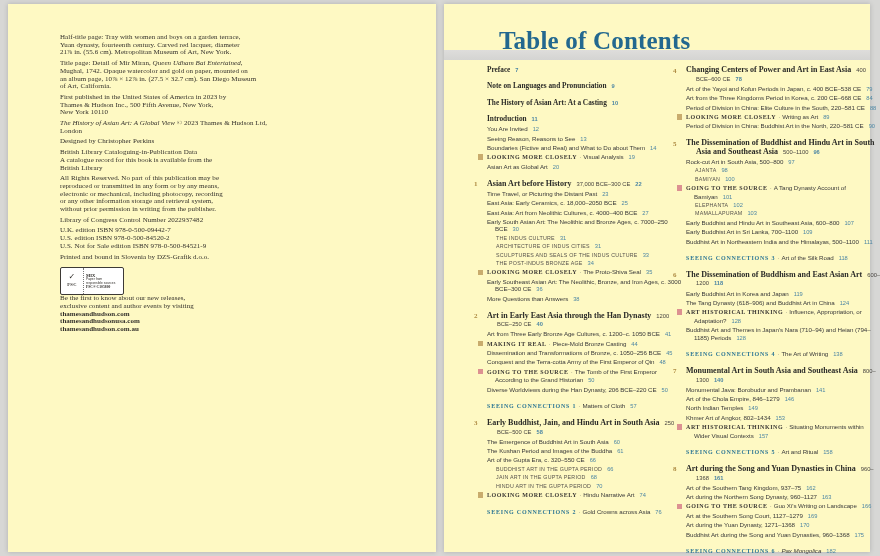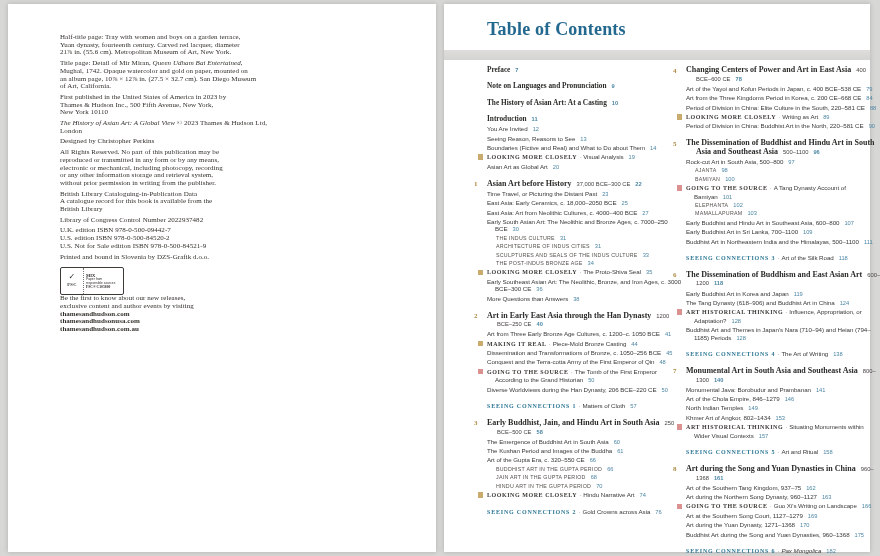--- a/index.html
+++ b/index.html
@@ -3,21 +3,21 @@
 <meta charset="utf-8">
 <style>
   html,body{margin:0;padding:0;}
   body{
     width:880px;height:556px;overflow:hidden;
     background:#d7d7d5;
     font-family:"Liberation Serif",serif;
     position:relative;
   }
   .page{
-    position:absolute;top:4px;height:548px;background:#ffffff;
+    position:absolute;top:4px;height:548px;background:#fef9c3;
     box-shadow:0 0 5px rgba(0,0,0,.18);
   }
   .page.left{left:8px;width:428px;}
   .page.right{left:444px;width:426px;}
 
   
   .colophon{
     position:absolute;left:52px;top:30px;width:340px;
     font-size:7px;line-height:7.7px;color:#33302b;
     letter-spacing:0.05px;
@@ -44,23 +44,23 @@
   .fsc-right{
     flex:1;display:flex;flex-direction:column;justify-content:center;
     padding-left:2px;color:#2e2b28;
   }
   .fsc-mix{font-size:4.5px;font-weight:bold;line-height:5px;}
   .fsc-line{font-size:3.2px;line-height:3.6px;font-family:"Liberation Sans",sans-serif;}
   .fsc-cert{font-size:3.6px;line-height:4.5px;font-weight:bold;}
 
   
   .toc-title{
-    position:absolute;left:43px;top:12px;margin:0;
-    font-family:"Liberation Serif",serif;font-weight:bold;
-    font-size:18px;line-height:26px;color:#23688f;letter-spacing:0.2px;
+    position:absolute;left:43px;top:12px;margin:12px;
+    font-family:"Liberation Serif",serif;font-weight:bold;
+    font-size:25px;line-height:26px;color:#23688f;letter-spacing:0.2px;
   }
   .top-band{
     position:absolute;left:0;top:46px;width:100%;height:10px;
     background:linear-gradient(#dedddb,#d4d4d2);
   }
   .toc-col{
     position:absolute;top:62px;width:195px;
     font-family:"Liberation Sans",sans-serif;
     font-size:6.2px;line-height:7.4px;color:#3a3a3a;
     letter-spacing:-0.05px;
@@ -142,30 +142,30 @@
         <div class="cline"><span>New York 10110</span></div>
       </div>
       <div class="cblock ">
         <div class="cline"><em>The History of Asian Art: A Global View</em><span> © 2023 Thames &amp; Hudson Ltd,</span></div>
         <div class="cline"><span>London</span></div>
       </div>
       <div class="cblock ">
         <div class="cline"><span>Designed by Christopher Perkins</span></div>
       </div>
       <div class="cblock ">
+        <div class="cline"><span>British Library Cataloguing-in-Publication Data</span></div>
+        <div class="cline"><span>A catalogue record for this book is available from the</span></div>
+        <div class="cline"><span>British Library</span></div>
+      </div>
+      <div class="cblock ">
         <div class="cline"><span>All Rights Reserved. No part of this publication may be</span></div>
         <div class="cline"><span>reproduced or transmitted in any form or by any means,</span></div>
         <div class="cline"><span>electronic or mechanical, including photocopy, recording</span></div>
         <div class="cline"><span>or any other information storage and retrieval system,</span></div>
         <div class="cline"><span>without prior permission in writing from the publisher.</span></div>
-      </div>
-      <div class="cblock ">
-        <div class="cline"><span>British Library Cataloguing-in-Publication Data</span></div>
-        <div class="cline"><span>A catalogue record for this book is available from the</span></div>
-        <div class="cline"><span>British Library</span></div>
       </div>
       <div class="cblock ">
         <div class="cline"><span>Library of Congress Control Number 2022937482</span></div>
       </div>
       <div class="cblock ">
         <div class="cline"><span>U.K. edition ISBN 978-0-500-09442-7</span></div>
         <div class="cline"><span>U.S. edition ISBN 978-0-500-84520-2</span></div>
         <div class="cline"><span>U.S. Not for Sale edition ISBN 978-0-500-84521-9</span></div>
       </div>
       <div class="cblock ">

